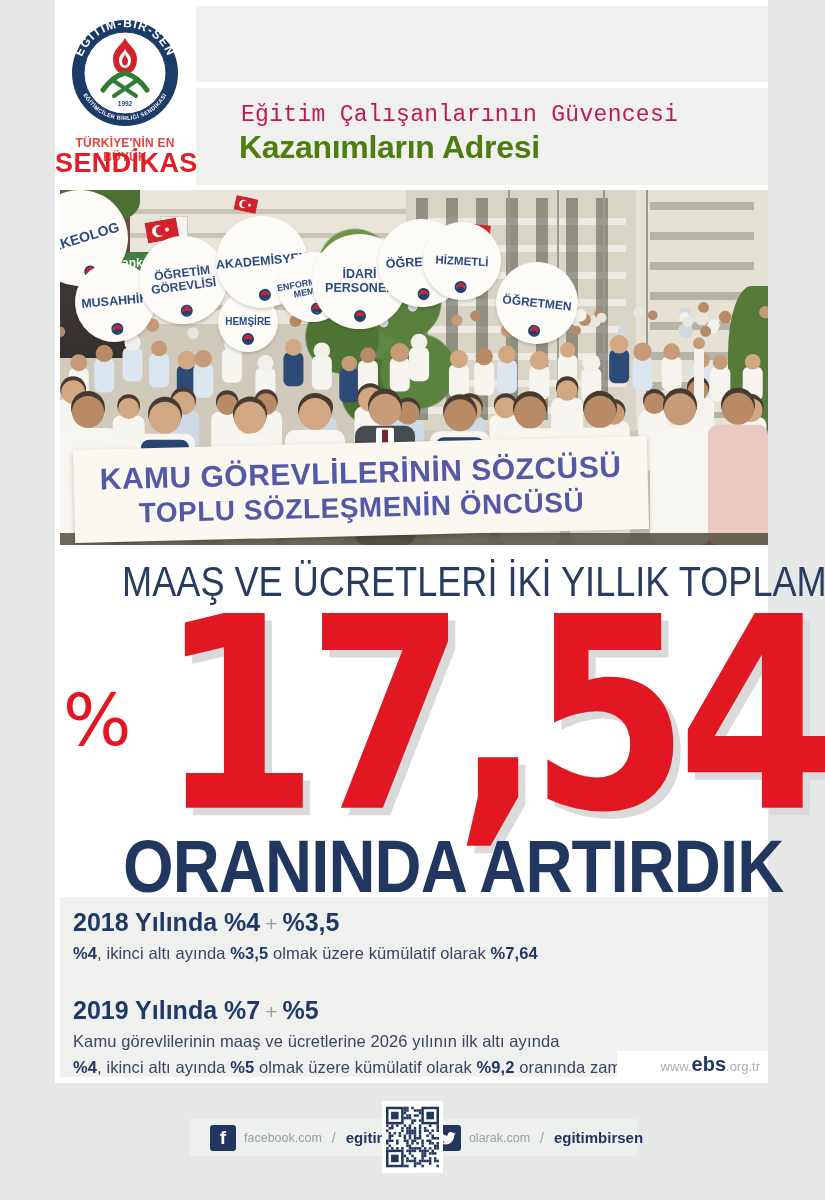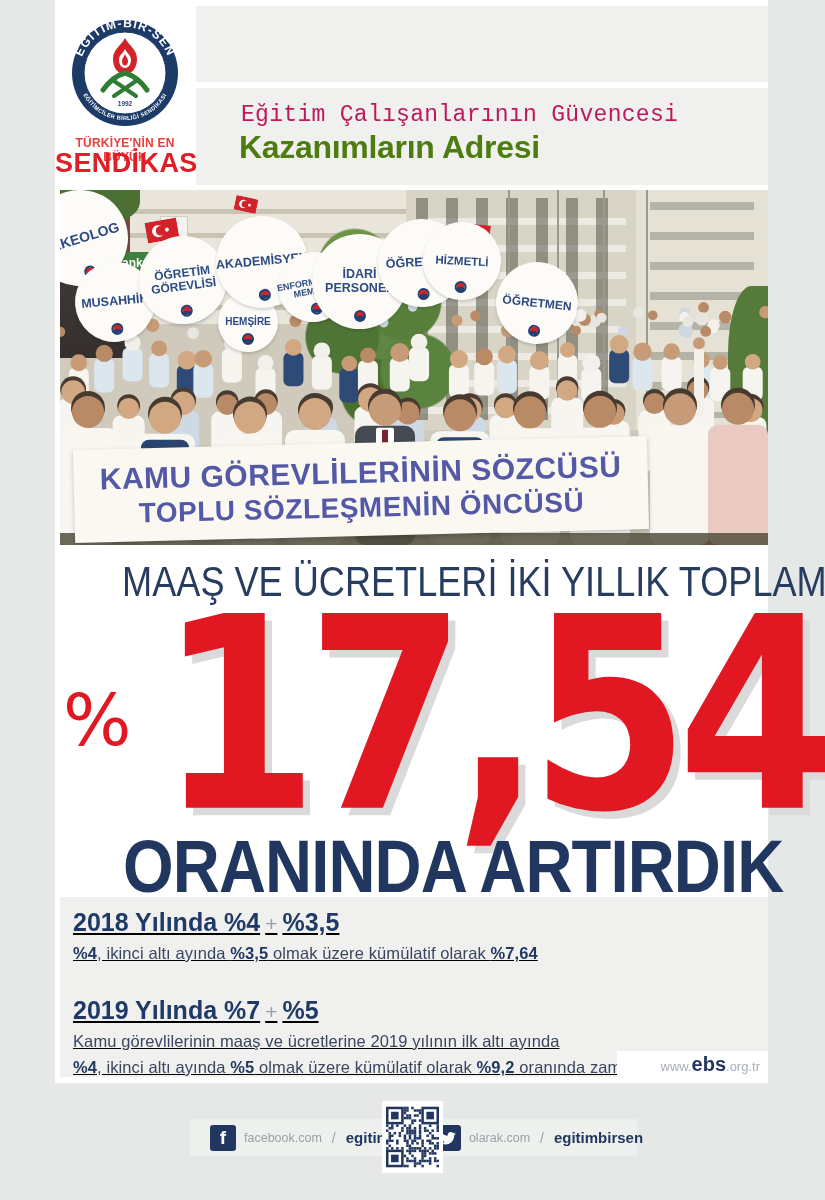--- a/index.html
+++ b/index.html
@@ -69,21 +69,21 @@
   .headline{position:absolute;left:0;top:557px;width:713px;text-align:right;}
   .headline span{display:inline-block;white-space:nowrap;transform:scaleX(.84);transform-origin:center;font-size:43px;font-weight:400;color:#273c5e;}
   .bignum{position:absolute;left:0;top:598px;width:713px;height:230px;}
   .pct{position:absolute;left:8px;top:80px;font-size:72px;font-weight:400;color:#e11722;font-family:"DejaVu Sans",sans-serif;}
   .digits{position:absolute;left:104px;top:-16px;font-family:"DejaVu Sans",sans-serif;font-weight:700;font-size:252px;line-height:1;letter-spacing:-13px;color:#e11722;transform:scale(.91,1.06);transform-origin:left top;white-space:nowrap;text-shadow:8px 7px 0 #dadada;}
   .oran{position:absolute;left:0;top:824px;width:797px;text-align:center;}
   .oran span{display:inline-block;white-space:nowrap;transform:scaleX(.88);transform-origin:center;font-size:74px;font-weight:800;color:#21375f;letter-spacing:-1px;}
 
   
   .panel-info{position:absolute;left:5px;top:897px;width:708px;height:180px;background:#f0f0ef;}
-  .stat{position:absolute;left:13px;width:640px;text-decoration:underline;}
+  .stat{position:absolute;left:13px;width:640px;}
   .st1{top:11px;} .st2{top:99px;}
   .stat-title{font-size:25px;font-weight:800;color:#1f3a66;}
   .stat-title .plus{font-weight:400;color:#98a0ab;font-size:21px;margin:0 5px;}
   .stat-line{font-size:16.5px;color:#3a4660;margin-top:7px;letter-spacing:.1px;}
   .stat-line b{font-weight:700;color:#203862;}
   .url-box{position:absolute;right:0;bottom:0;width:151px;height:26px;background:#ffffff;display:flex;align-items:baseline;justify-content:flex-end;padding-right:8px;box-sizing:border-box;line-height:26px;}
   .url-box .lite{font-size:13px;color:#a9aeb6;}
   .url-box .strong{font-size:20px;font-weight:800;color:#22375f;}
 
   
@@ -413,21 +413,21 @@
           <span>2018 Yılında %4</span><span class="plus">+</span><span>%3,5</span>
         </div>
         <div class="stat-line">
           <b>%4</b><span>, ikinci altı ayında </span><b>%3,5</b><span> olmak üzere kümülatif olarak </span><b>%7,64</b><span></span>
         </div>
       </div>
       <div class="stat st2">
         <div class="stat-title">
           <span>2019 Yılında %7</span><span class="plus">+</span><span>%5</span>
         </div>
-        <div class="stat-line">Kamu görevlilerinin maaş ve ücretlerine 2019 yılının ilk altı ayında</div>
+        <div class="stat-line">Kamu görevlilerinin maaş ve ücretlerine 2026 yılının ilk altı ayında</div>
         <div class="stat-line">
           <b>%4</b><span>, ikinci altı ayında </span><b>%5</b><span> olmak üzere kümülatif olarak </span><b>%9,2</b><span> oranında zam aldık</span>
         </div>
       </div>
       <div class="url-box">
         <span class="lite">www.</span>
           <span class="strong">ebs</span>
           <span class="lite">.org.tr</span>
       </div>
     </div>

